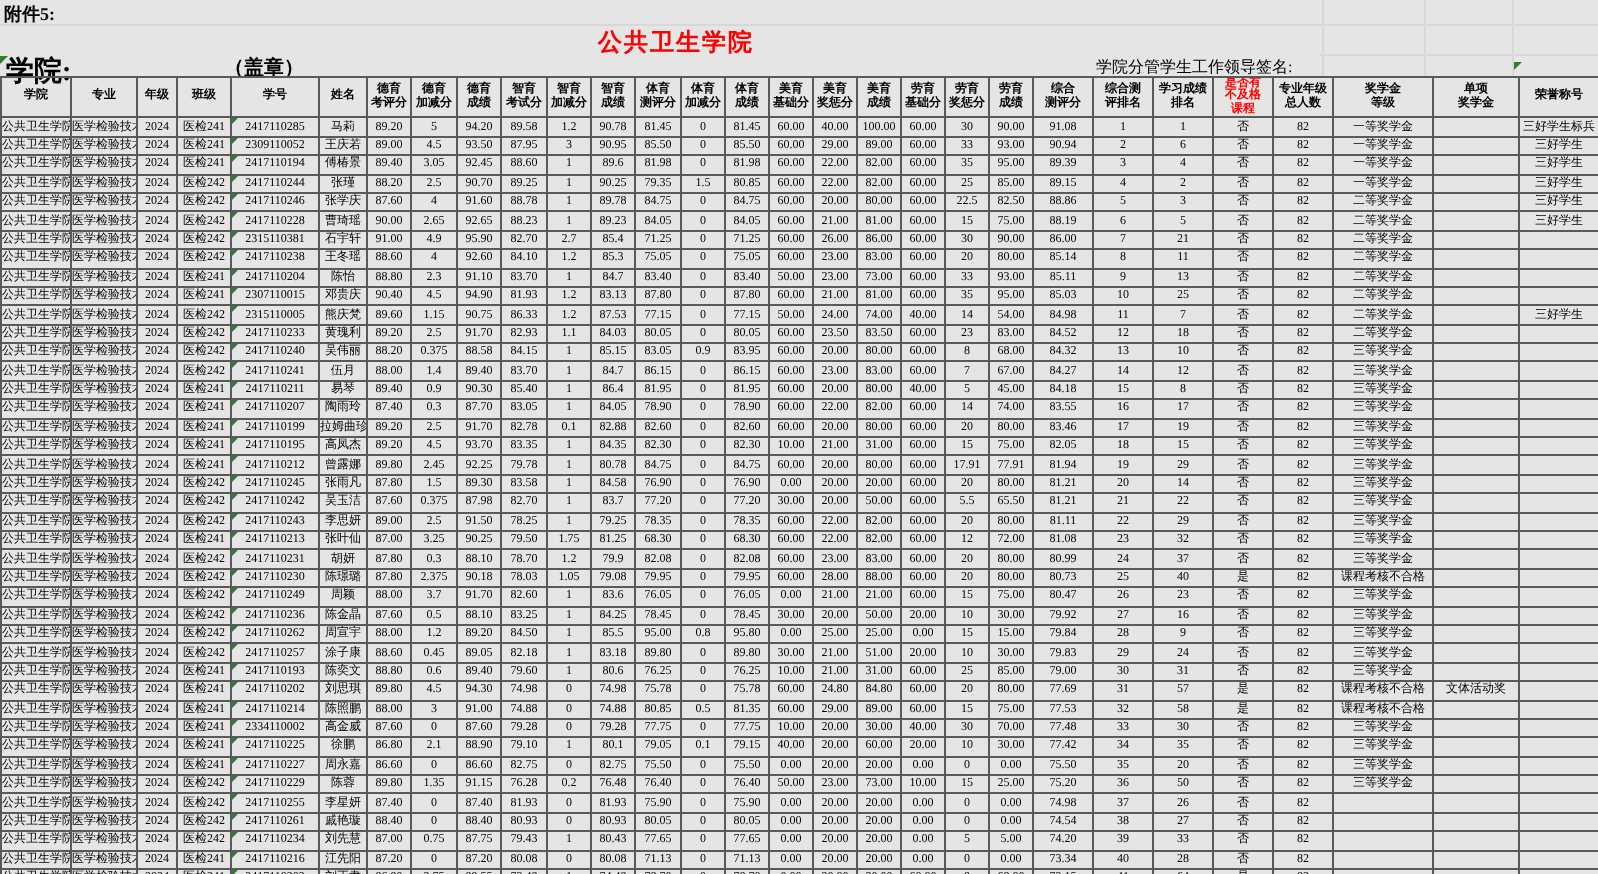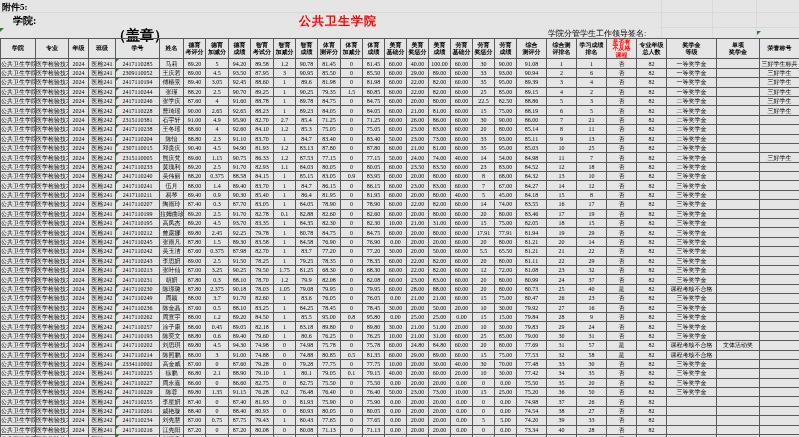--- a/index.html
+++ b/index.html
@@ -1,20 +1,20 @@
 <!DOCTYPE html>
 <html><head>
 <meta charset="utf-8">
 <style>
   html,body{margin:0;padding:0;background:#fff;}
   .sheet{position:relative;width:799px;height:437px;background:#e5e5e5;overflow:hidden;
          font-family:Liberation Serif, serif;color:#000;padding-left:28px;}
   .attach{position:absolute;left:2px;top:1px;font-size:9px;font-weight:bold;}
-  .college-label{position:absolute;left:3px;top:14px;font-size:10px;font-weight:bold;margin-left:10px;}
-  .seal-label{position:absolute;left:112px;top:27px;font-size:14px;font-weight:bold;}
+  .college-label{position:absolute;left:3px;top:27px;font-size:14px;font-weight:bold;}
+  .seal-label{position:absolute;left:112px;top:27px;font-size:10px;font-weight:bold;}
   .title-1{position:absolute;left:299px;top:13px;font-size:12px;font-weight:bold;color:#ff0000;letter-spacing:1px;}
   .title-2{position:absolute;left:417px;top:13px;font-size:12px;font-weight:bold;color:#ff0000;letter-spacing:1px;}
   .sig-label{position:absolute;left:548px;top:28px;font-size:8px;}
   .gl{position:absolute;background:#d8d8d8;}
   .tri{position:absolute;width:0;height:0;border-top:4px solid #2e7d32;border-right:4px solid transparent;}
   table{position:absolute;left:0;top:38px;width:799px;border-collapse:collapse;table-layout:fixed;}
   th,td{border:1px solid #5a5a5a;padding:0;margin:0;overflow:hidden;text-align:center;vertical-align:middle;}
   th{height:15px;font-size:6px;font-weight:bold;line-height:1.08;white-space:pre-line;}
   th.red{color:#ff0000;}
   td{height:8.4px;font-size:6px;line-height:1;white-space:nowrap;}

